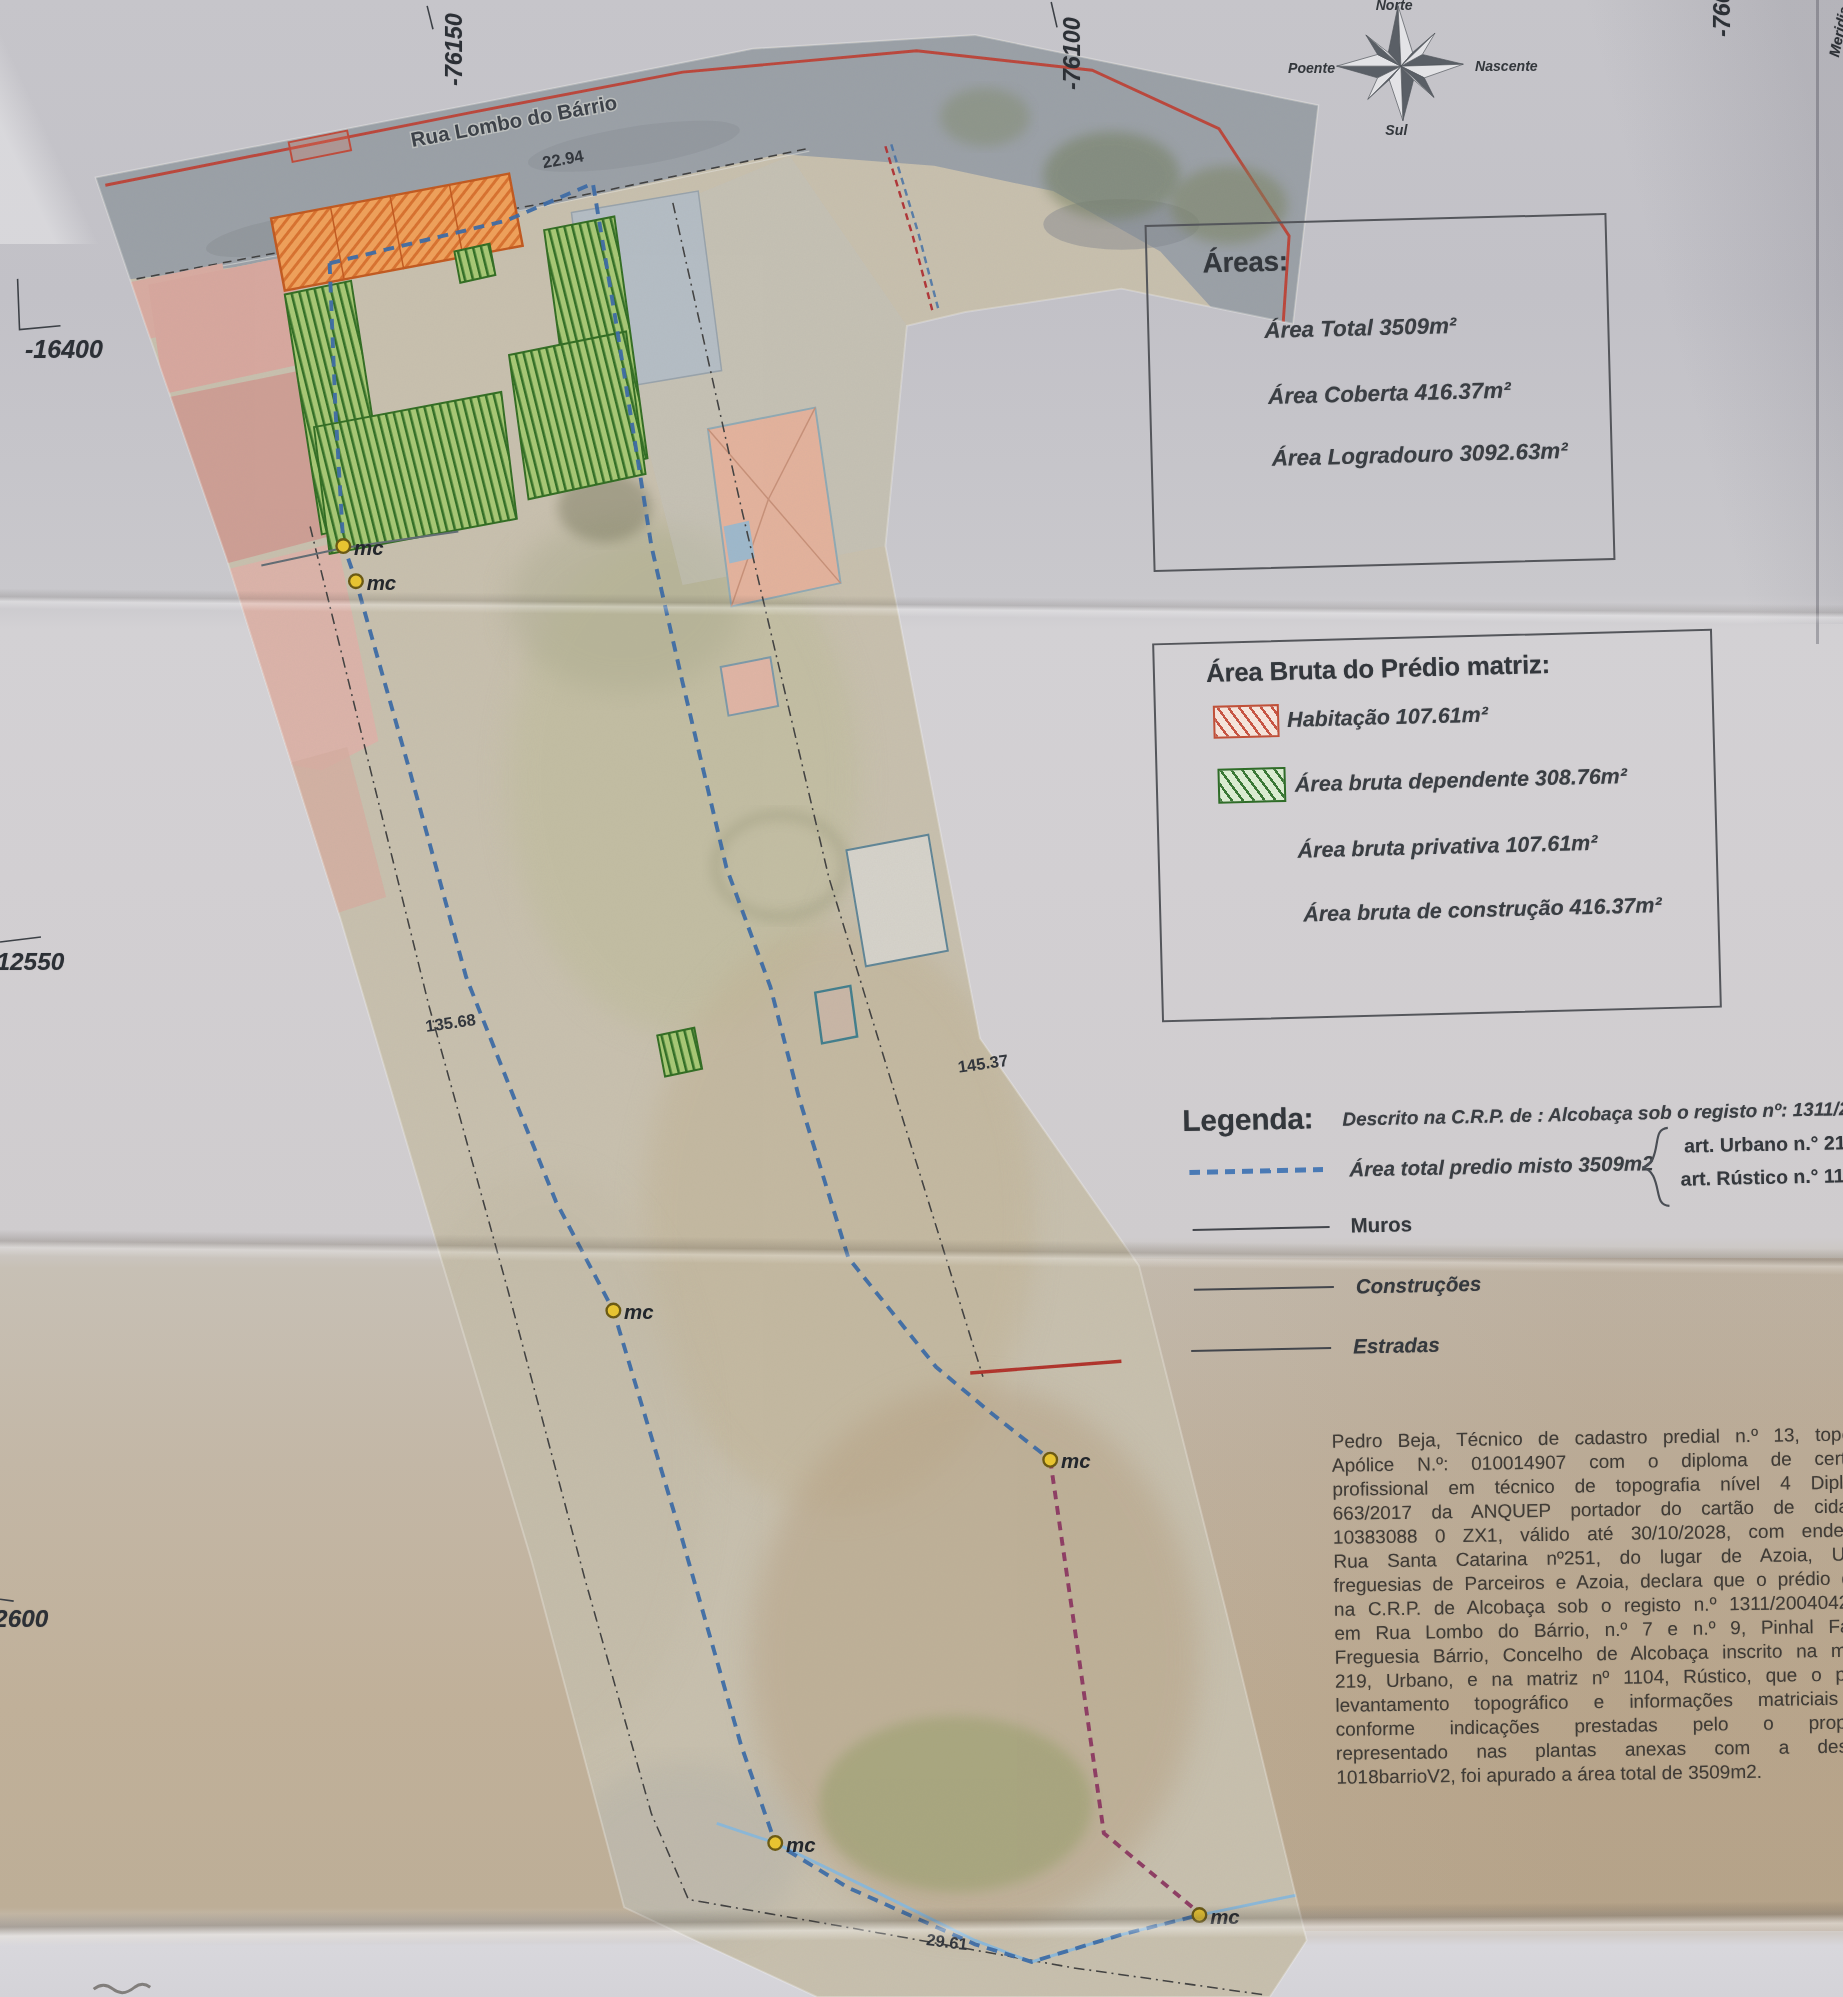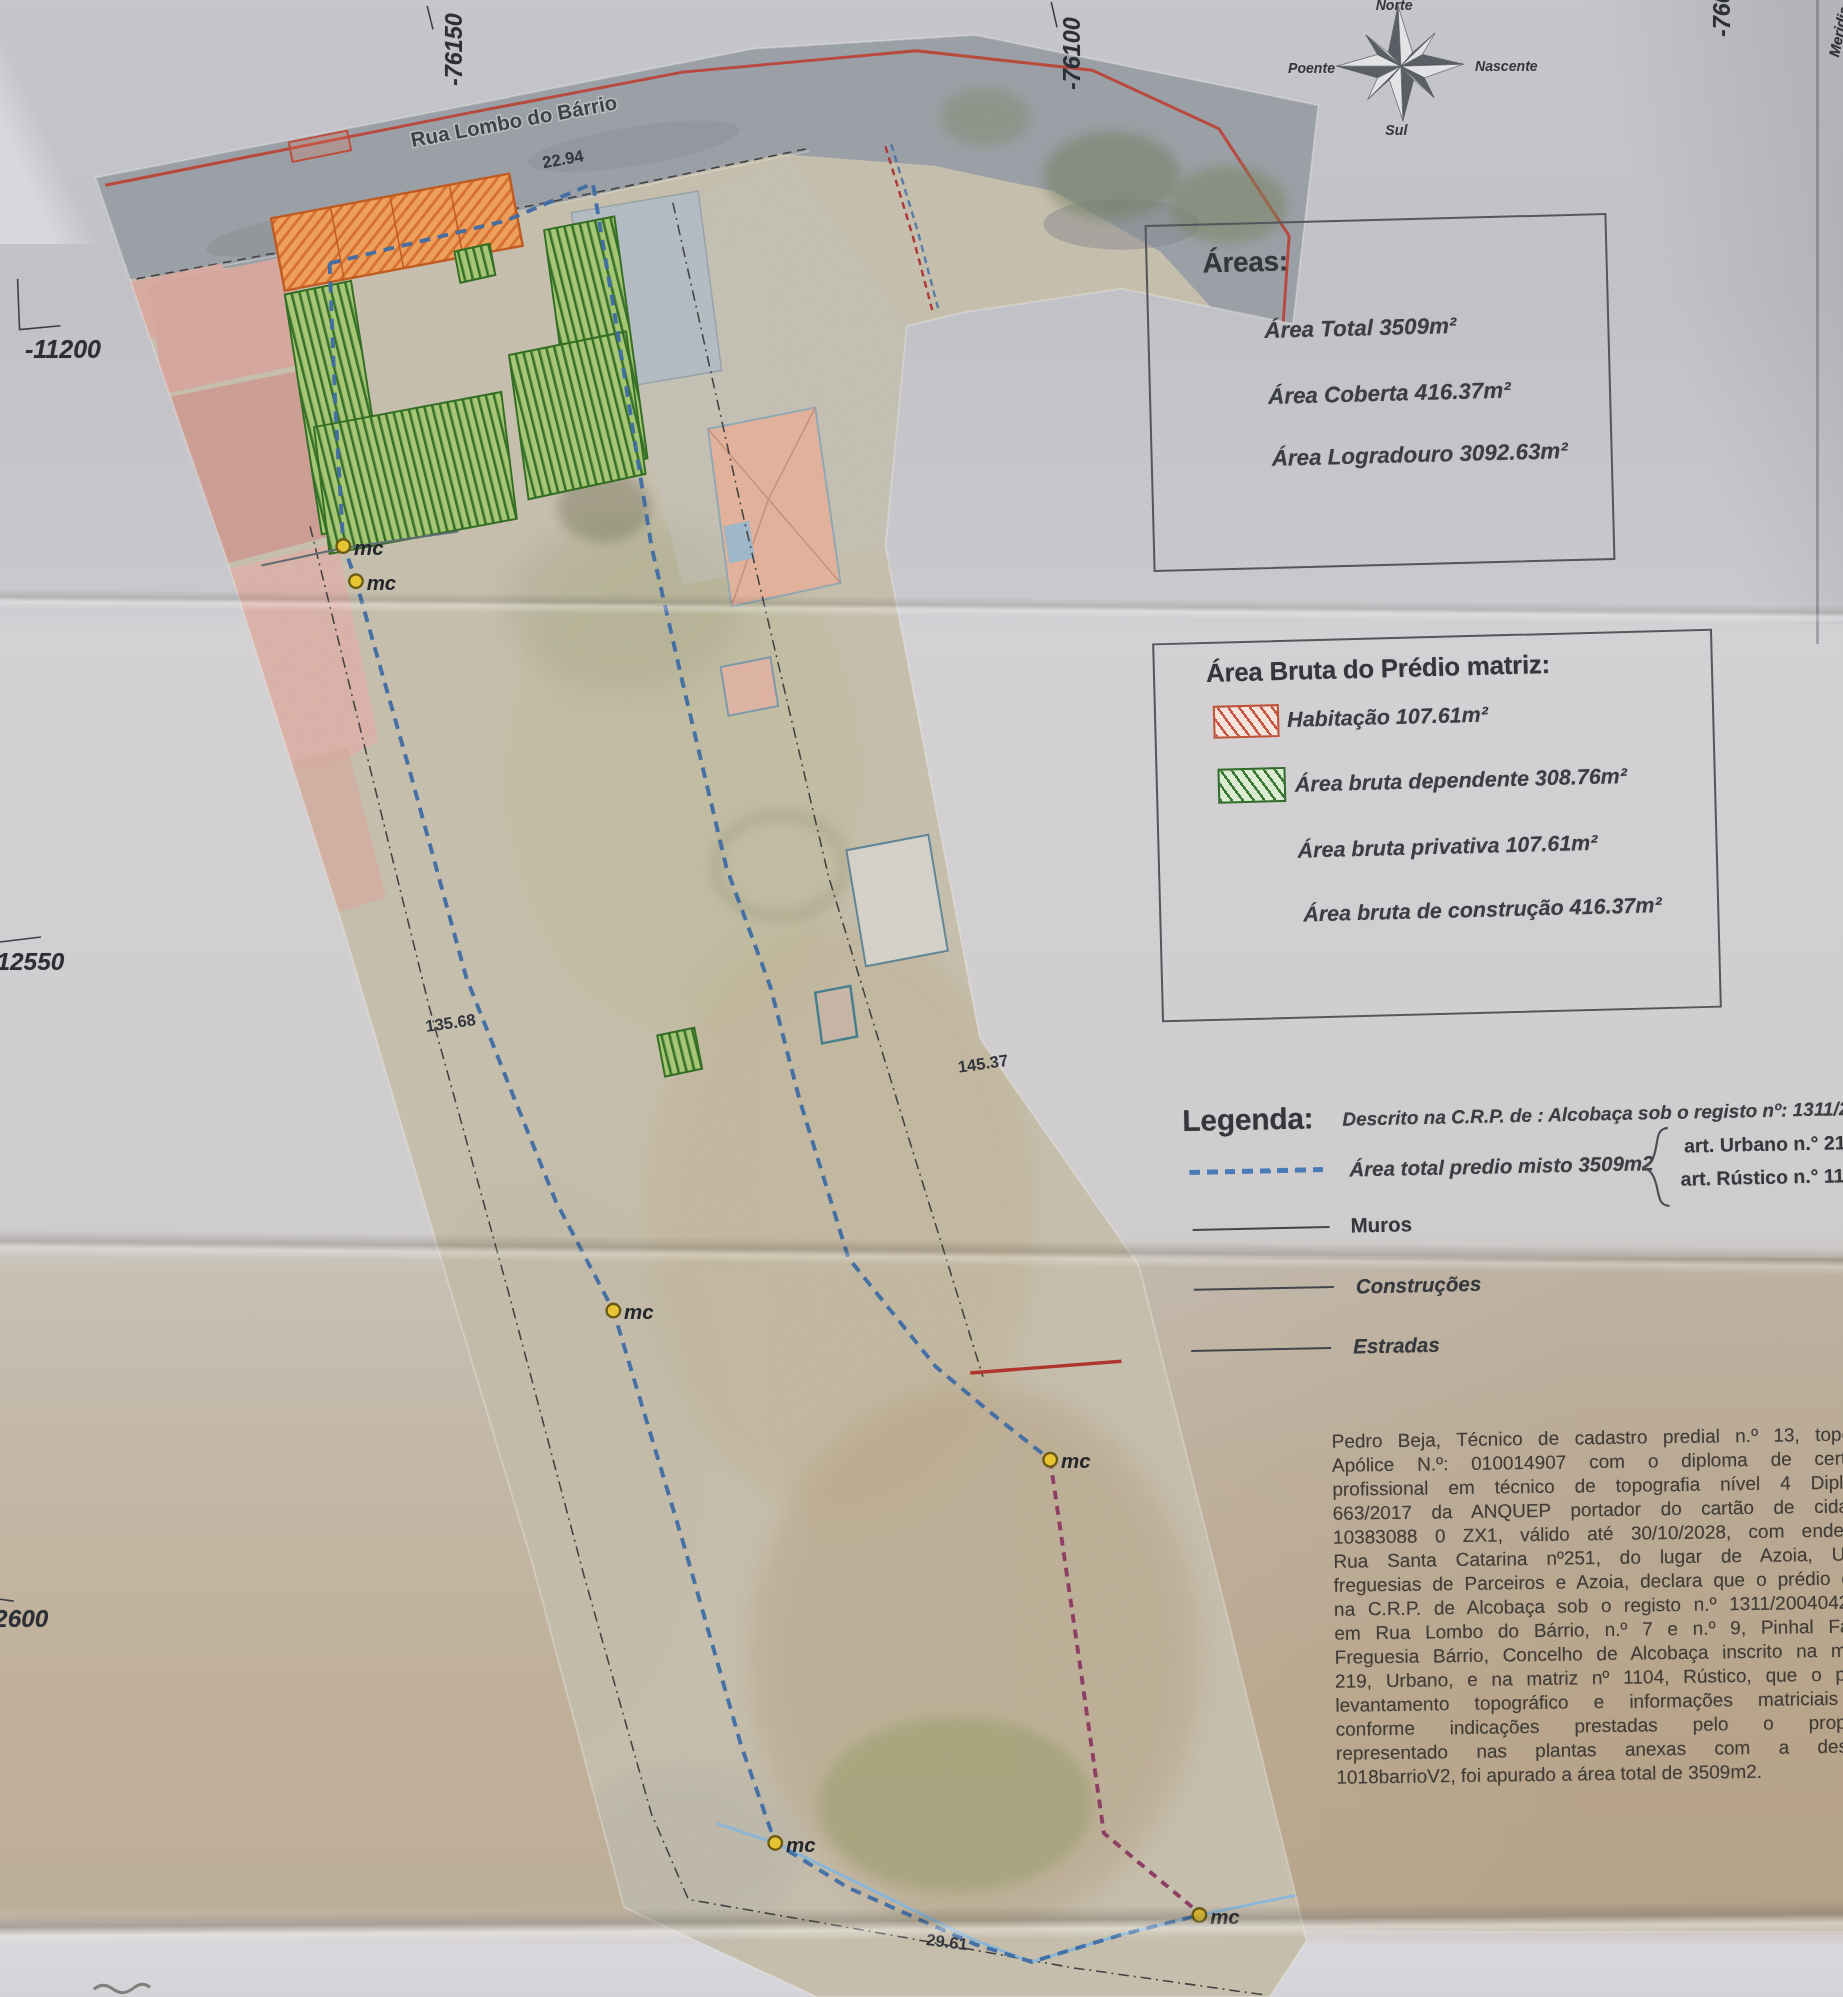--- a/index.html
+++ b/index.html
@@ -195,21 +195,21 @@
     <polyline points="18,286 20,338 62,334"></polyline>
     <line x1="0" y1="966" x2="42" y2="961"></line>
     <line x1="0" y1="1640" x2="14" y2="1642"></line>
   </g>
   <path d="M96,2040 q10,-8 20,0 q10,8 22,-2 q8,-6 16,0" stroke="#55504a" stroke-width="3" fill="none" opacity=".65"></path>
 </svg>
 
 <div class="vlabel" style="left:441px;top:86px;font-size:23.4px;">-76150</div>
 <div class="vlabel" style="left:1059px;top:90px;font-size:23.4px;">-76100</div>
 <div class="vlabel" style="left:1709px;top:37px;font-size:23.4px;">-760</div>
-<div class="hlabel" style="left:25px;top:335px;font-size:25px;">-11200</div>
+<div class="hlabel" style="left:25px;top:335px;font-size:25px;">-16400</div>
 <div class="hlabel" style="left:-11.7px;top:948px;font-size:24.4px;">-12550</div>
 <div class="hlabel" style="left:-5.9px;top:1605px;font-size:24.4px;">2600</div>
 <div class="hlabel" style="left:1826px;top:55px;font-size:14.6px;transform:rotate(-78deg);transform-origin:0 0;">Meridia</div>
 
 <svg class="overlay" style="left:1276px;top:-2px;" width="283" height="148" viewBox="0 0 290 152">
   <g stroke="#51565c" stroke-width=".7">
     <polygon points="125,8 115,56 128,70" fill="#5a5f66"></polygon>
       <polygon points="125,8 140,56 128,70" fill="#e3e3e6"></polygon>
     <polygon points="192,68 150,58 128,70" fill="#5a5f66"></polygon>
       <polygon points="192,68 152,82 128,70" fill="#e3e3e6"></polygon>

